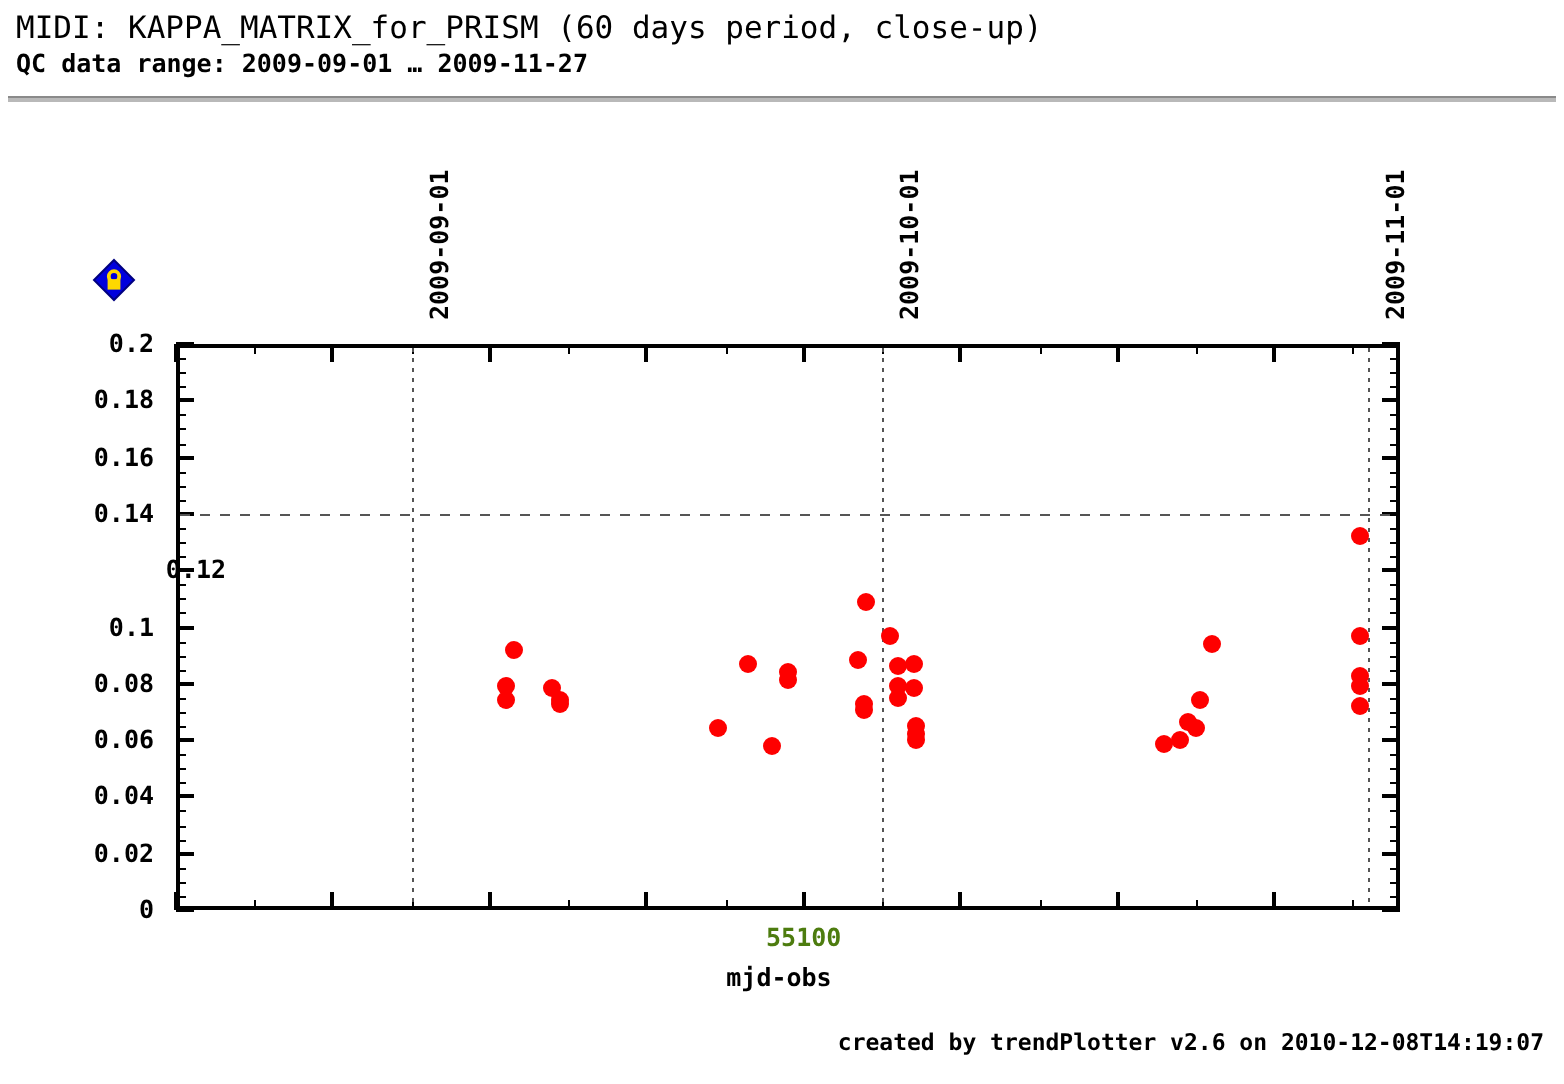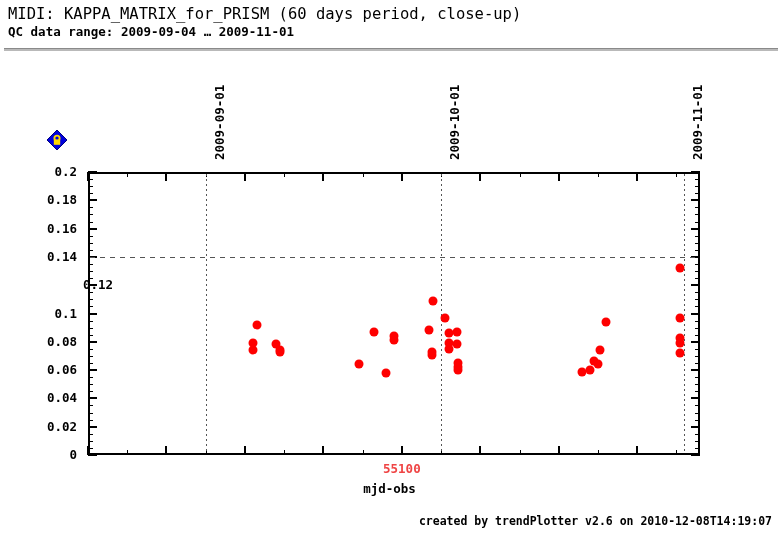--- a/index.html
+++ b/index.html
@@ -150,21 +150,21 @@
     width: 1px;
     height: 5px;
     background: #000;
   }
 
   .xtick-label {
     position: absolute;
     font-size: 12.5px;
     font-weight: bold;
     font-family: "DejaVu Sans Mono", "Liberation Mono", monospace;
-    color: #ef4444;
+    color: #4d7c0f;
     transform: translateX(-50%);
     white-space: nowrap;
   }
 
   .xaxis-title {
     position: absolute;
     top: 481px;
     left: 0;
     width: 782px;
     text-align: center;
@@ -241,21 +241,21 @@
     white-space: nowrap;
   }
 </style>
 </head>
 <body>
 
 <div id="page">
 
   <div class="header">
     <div class="title-main">MIDI: KAPPA_MATRIX_for_PRISM (60 days period, close-up)</div>
-    <div class="title-sub">QC data range: 2009-09-04 … 2009-11-01</div>
+    <div class="title-sub">QC data range: 2009-09-01 … 2009-11-27</div>
   </div>
   <div class="header-rule"></div>
 
   <div class="status-diamond">
     <svg width="22" height="22" viewBox="0 0 22 22">
       <polygon points="11,1 21,11 11,21 1,11" fill="#0000dd" stroke="#000080" stroke-width="1"></polygon>
       <circle cx="11" cy="9.2" r="2.6" fill="none" stroke="#ffd800" stroke-width="1.9"></circle>
       <rect x="7.8" y="10.6" width="6.4" height="5.2" fill="#ffd800"></rect>
     </svg>
   </div>

